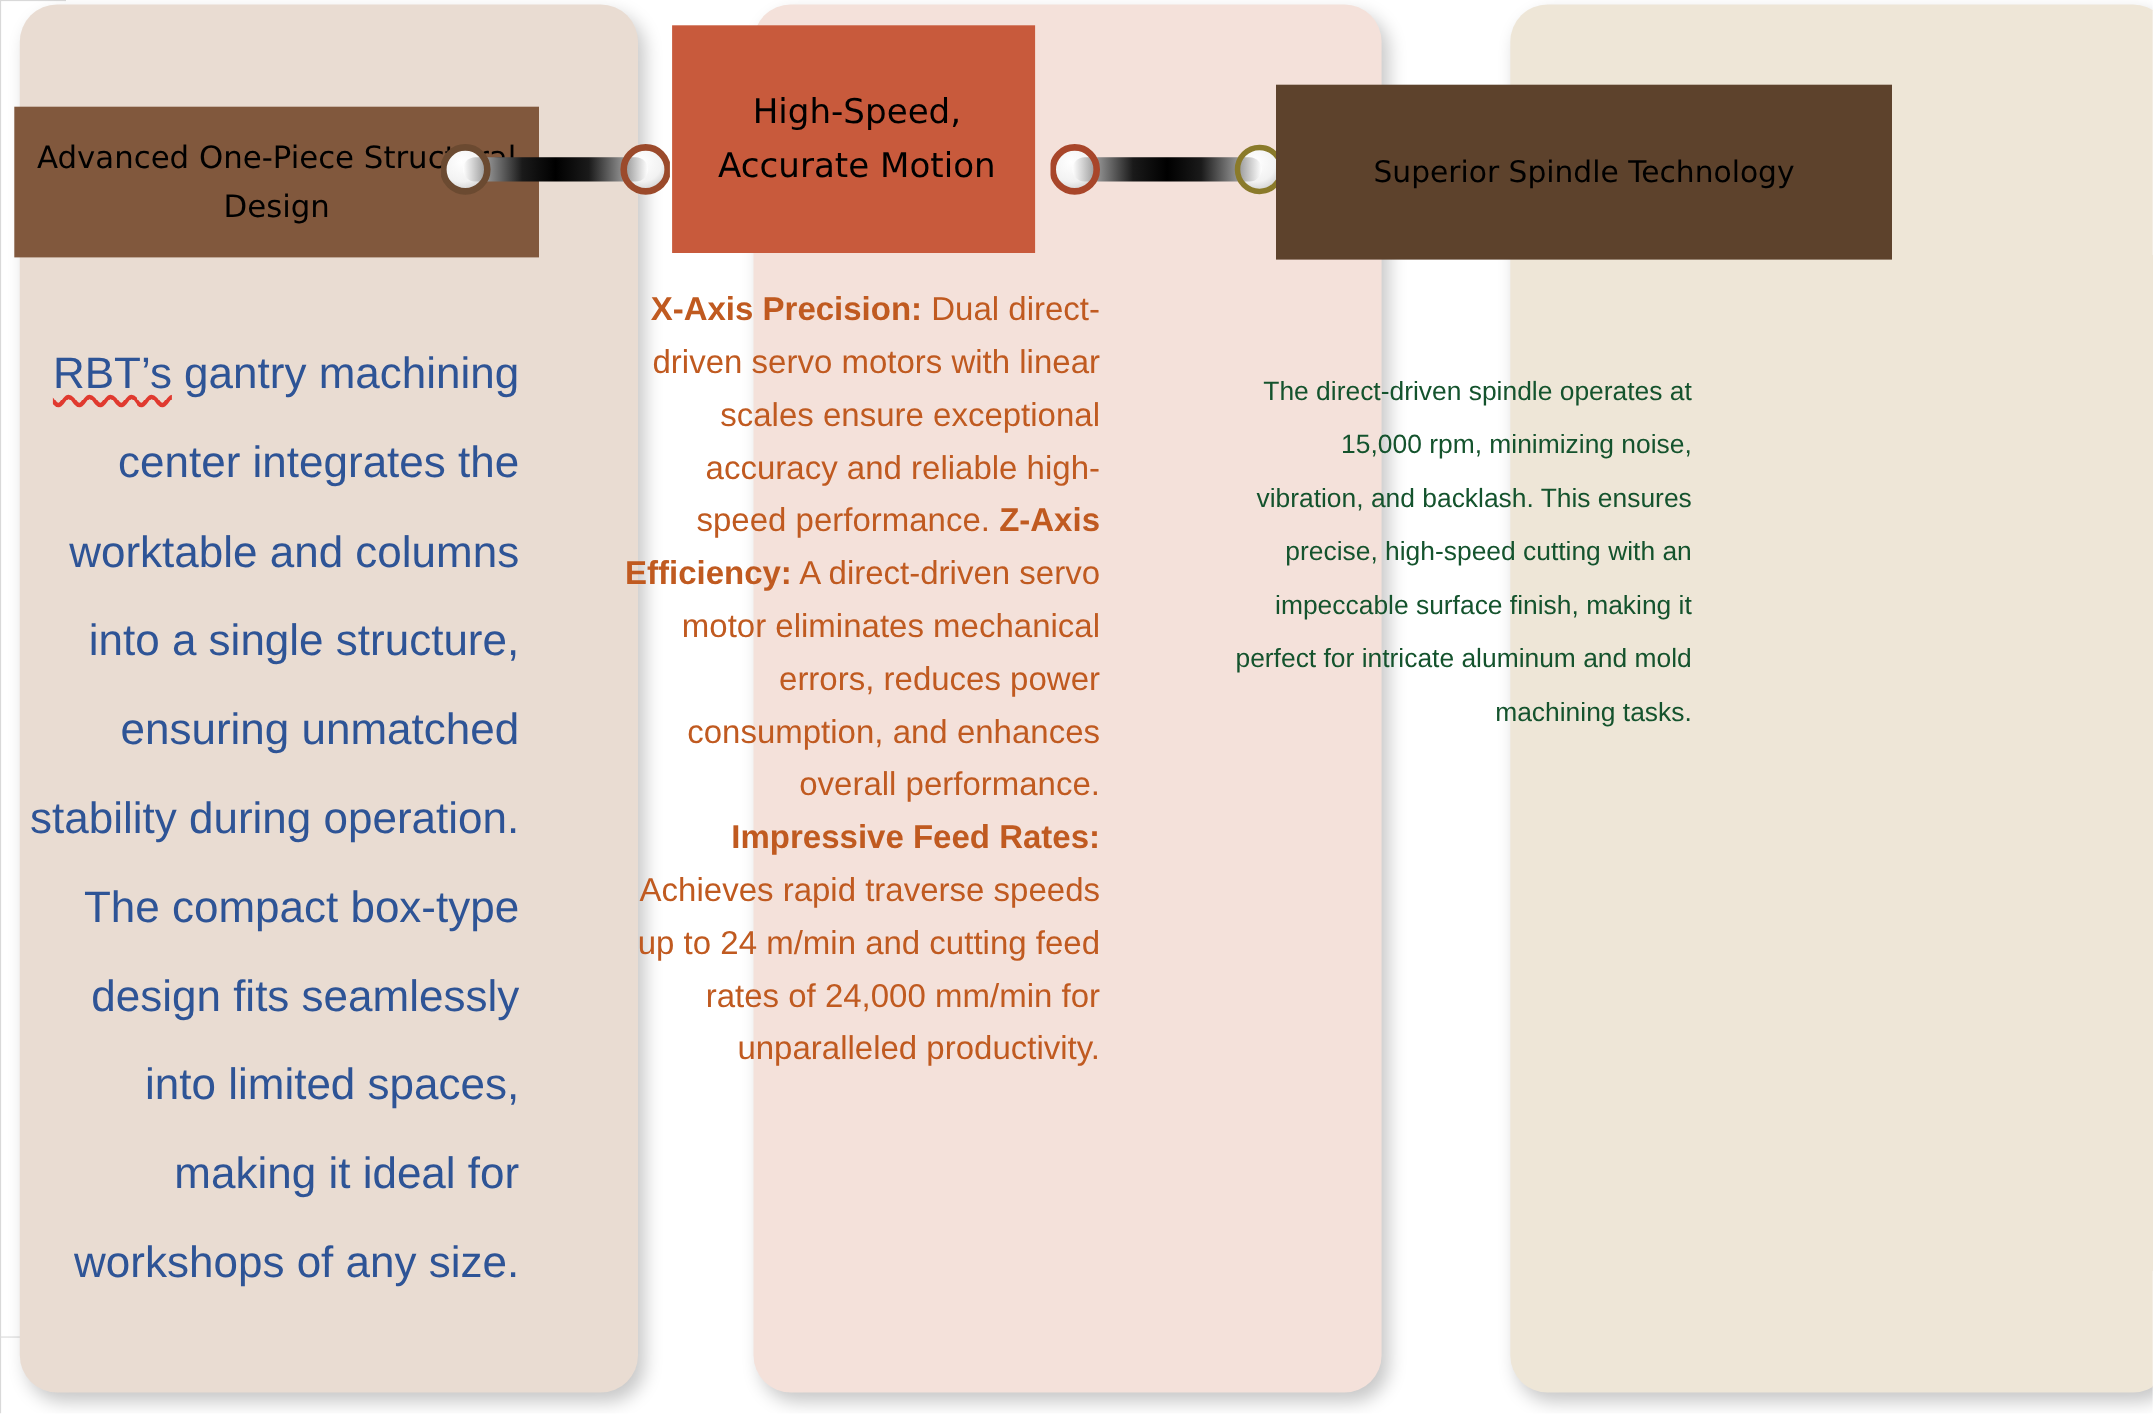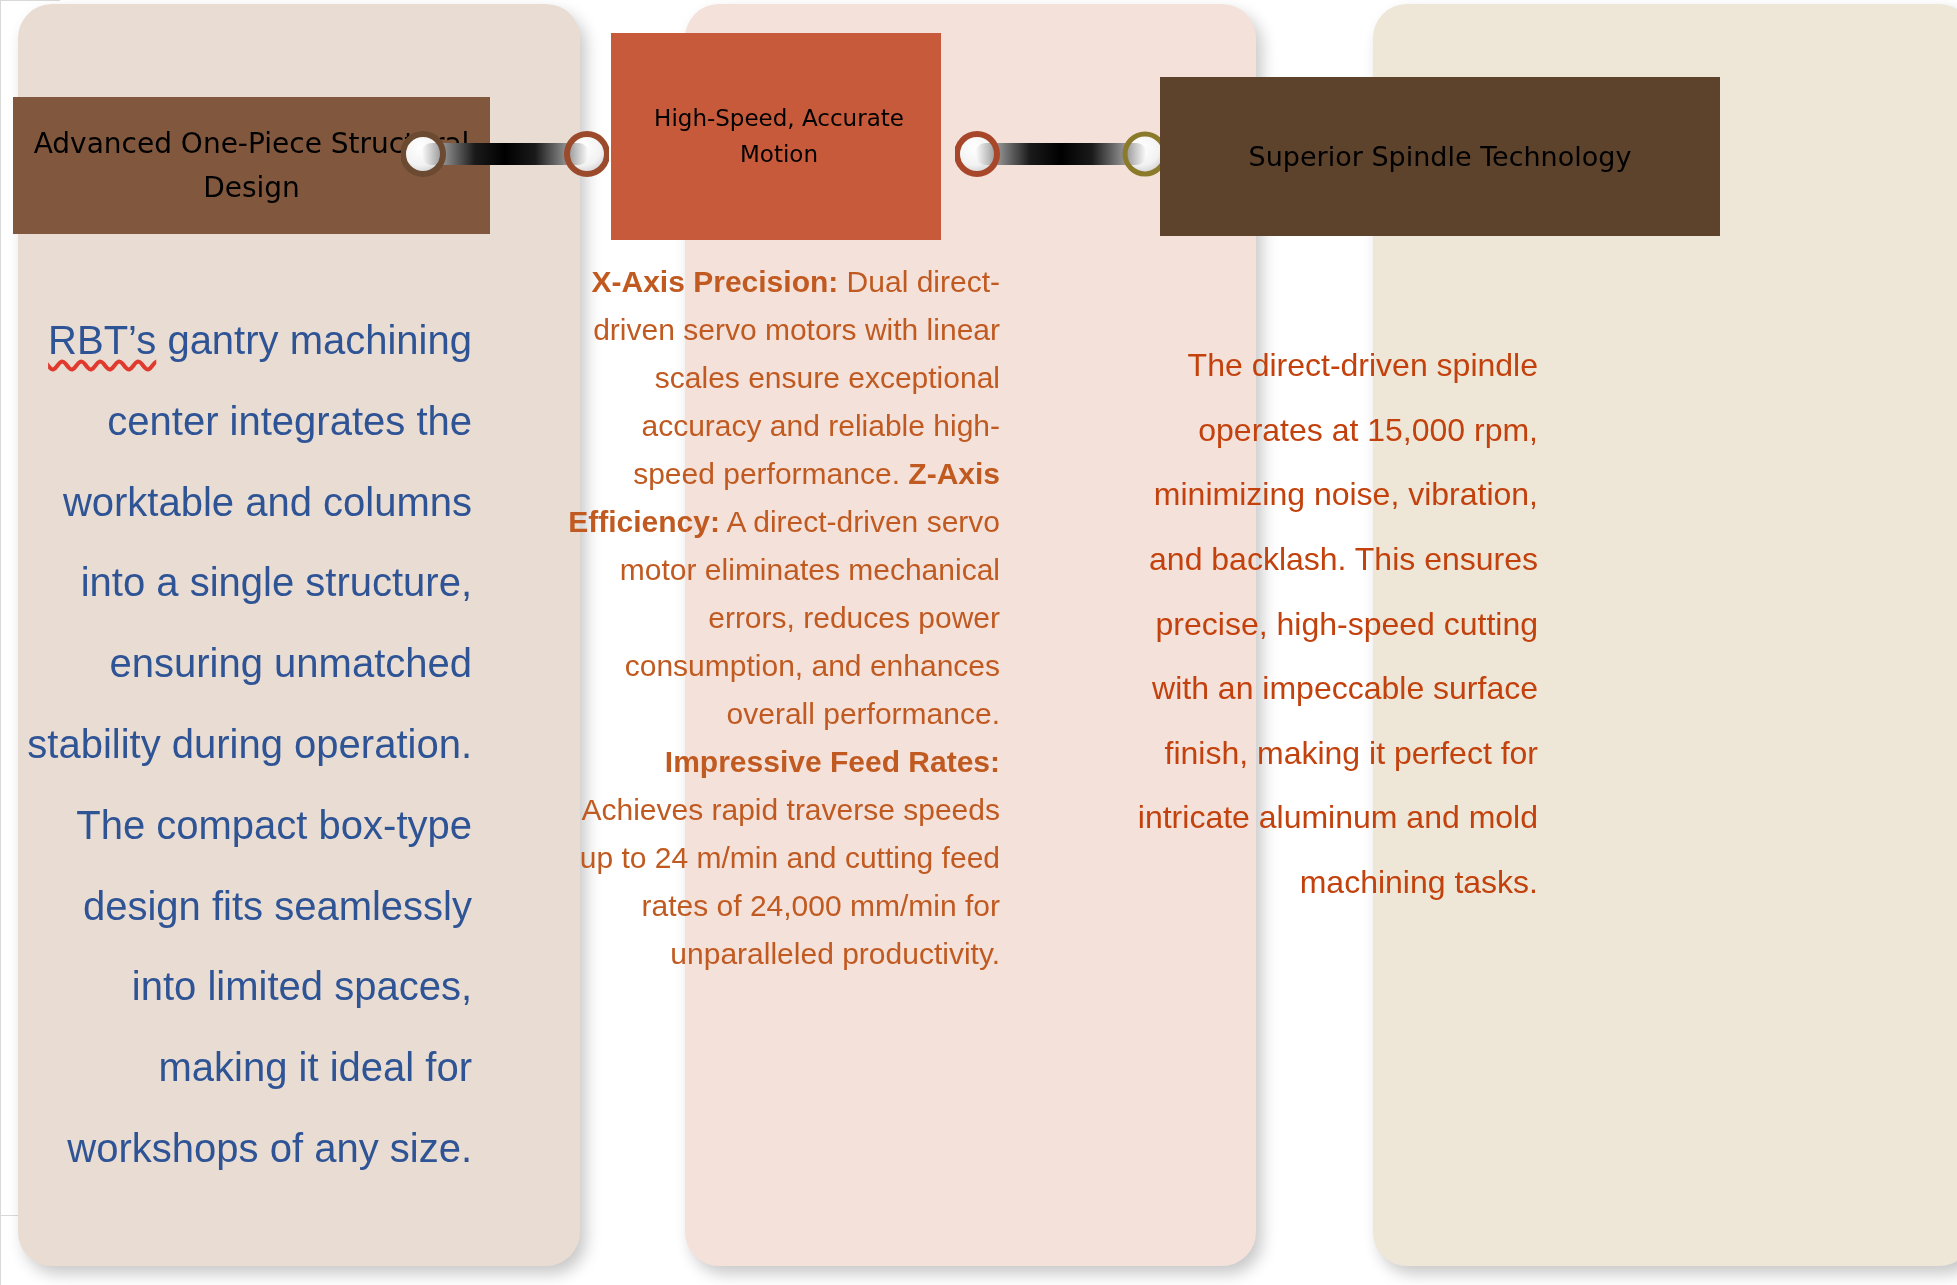--- a/index.html
+++ b/index.html
@@ -60,24 +60,24 @@
     padding: 0 16px;
     box-sizing: border-box;
   }
   #header-1 {
     left: 13px;  top: 97px;
     width: 477px; height: 137px;
     background: #81583d;
     font-size: 28px;
   }
   #header-2 {
-    left: 611px; top: 33px;
+    left: 611px; top: 23px;
     width: 330px; height: 207px;
     background: #c85a3c;
-    font-size: 23px;
+    font-size: 31px;
     padding-left: 22px;
   }
   #header-3 {
     left: 1160px; top: 77px;
     width: 560px; height: 159px;
     background: #5d422c;
     font-size: 27px;
   }
 
   
@@ -96,22 +96,22 @@
   #body-2 {
     left: 562px; top: 258px;
     width: 438px;
     font-size: 30px;
     color: #c05a20;
     line-height: 1.60;
   }
   #body-3 {
     left: 1118px; top: 333px;
     width: 420px;
-    font-size: 32px;
-    color: #c2410c;
+    font-size: 24px;
+    color: #14532d;
   }
 
   .misspelled {
     text-decoration: underline wavy #e03a2f;
     text-decoration-skip-ink: none;
     text-underline-offset: 6px;
   }
   .lbl { font-weight: 600; }
 
   

